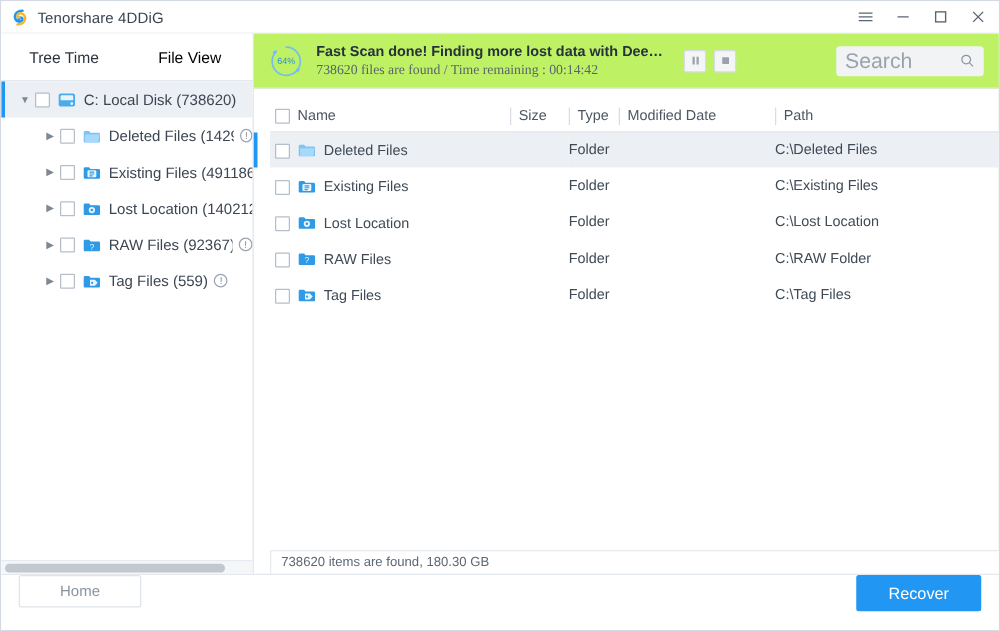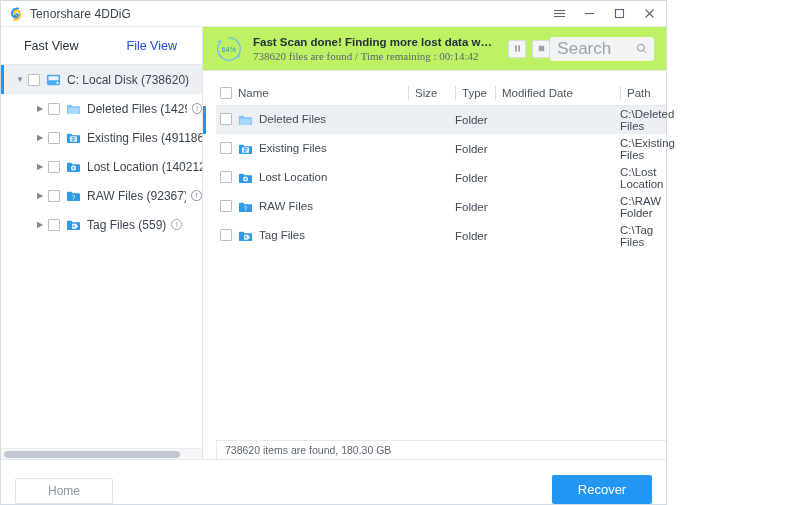--- a/index.html
+++ b/index.html
@@ -4,21 +4,21 @@
 <style>
   * { box-sizing: border-box; margin: 0; padding: 0; }
   html, body {
     width: 800px; height: 505px;
     font-family: "Liberation Sans", sans-serif;
     background: #ffffff;
     overflow: hidden;
   }
   .app {
     position: relative;
-    width: 667px; height: 505px;
+    width: 800px; height: 505px;
     border: 1px solid #d3dae3;
     background: #ffffff;
     display: flex; flex-direction: column;
   }
 
   
   .titlebar {
     height: 26px; flex: 0 0 26px;
     display: flex; align-items: center;
     background: #ffffff;
@@ -49,21 +49,21 @@
     min-height: 0;
   }
   .tabs {
     height: 38px; flex: 0 0 38px;
     display: flex; align-items: stretch;
     border-bottom: 1px solid #e3e8ee;
   }
   .tab {
     flex: 1 1 50%;
     display: flex; align-items: center; justify-content: center;
-    font-size: 12.5px; color: #1d4ed8;
+    font-size: 12.5px; color: #000000;
     background: #fff;
   }
   .tab.active { color: #2b3540; }
   .tree {
     flex: 1 1 auto; min-height: 0; position: relative;
     overflow: hidden; padding-top: 0px;
   }
   .tnode {
     height: 29px; display: flex; align-items: center;
     position: relative; white-space: nowrap;
@@ -156,34 +156,34 @@
   tbody td {
     font-size: 11.5px; color: #3f4a56; height: 29px; padding: 0;
     vertical-align: middle;
   }
   tbody tr.sel td { background: #eceff3; }
   tbody tr.sel td.c-name { position: relative; }
   tbody tr.sel td.c-name::before {
     content: ""; position: absolute; left: -13px; top: 0; bottom: 0;
     width: 3px; background: #2196f3;
   }
-  .namecell { display: flex; align-items: flex-start; }
+  .namecell { display: flex; align-items: flex-end; }
   .namecell .cb { margin-left: 4px; }
 
   .statusbar {
     flex: 0 0 19px; height: 19px;
     border-top: 1px solid #e6eaee; border-left: 1px solid #e6eaee;
     display: flex; align-items: center; padding-left: 8px;
     font-size: 10.5px; color: #5d6773; background: #fff;
   }
 
   
   .footer {
     flex: 0 0 45px; height: 45px;
-    display: flex; align-items: flex-end;
+    display: flex; align-items: flex-start;
     padding: 0 14px; border-top: 1px solid #e3e8ee;
     background: #fff;
     gap: 24px;
   }
   .home-btn {
     width: 98px; height: 26px; border: 1px solid #dfe4ea;
     background: #fff; border-radius: 2px;
     font-size: 12px; color: #8b949e;
     font-family: "Liberation Sans", sans-serif;
   }
@@ -234,21 +234,21 @@
         </svg>
       </div>
     </div>
   </div>
 
   <div class="body">
 
     <div class="sidebar">
       <div class="tabs">
         <div class="tab active">
-          <span>Fast View</span>
+          <span>Tree Time</span>
         </div>
         <div class="tab">
           <span>File View</span>
         </div>
       </div>
 
       <div class="tree">
 
         <div class="tnode selected" style="padding-left:11px">
           <span class="caret">▼</span>

